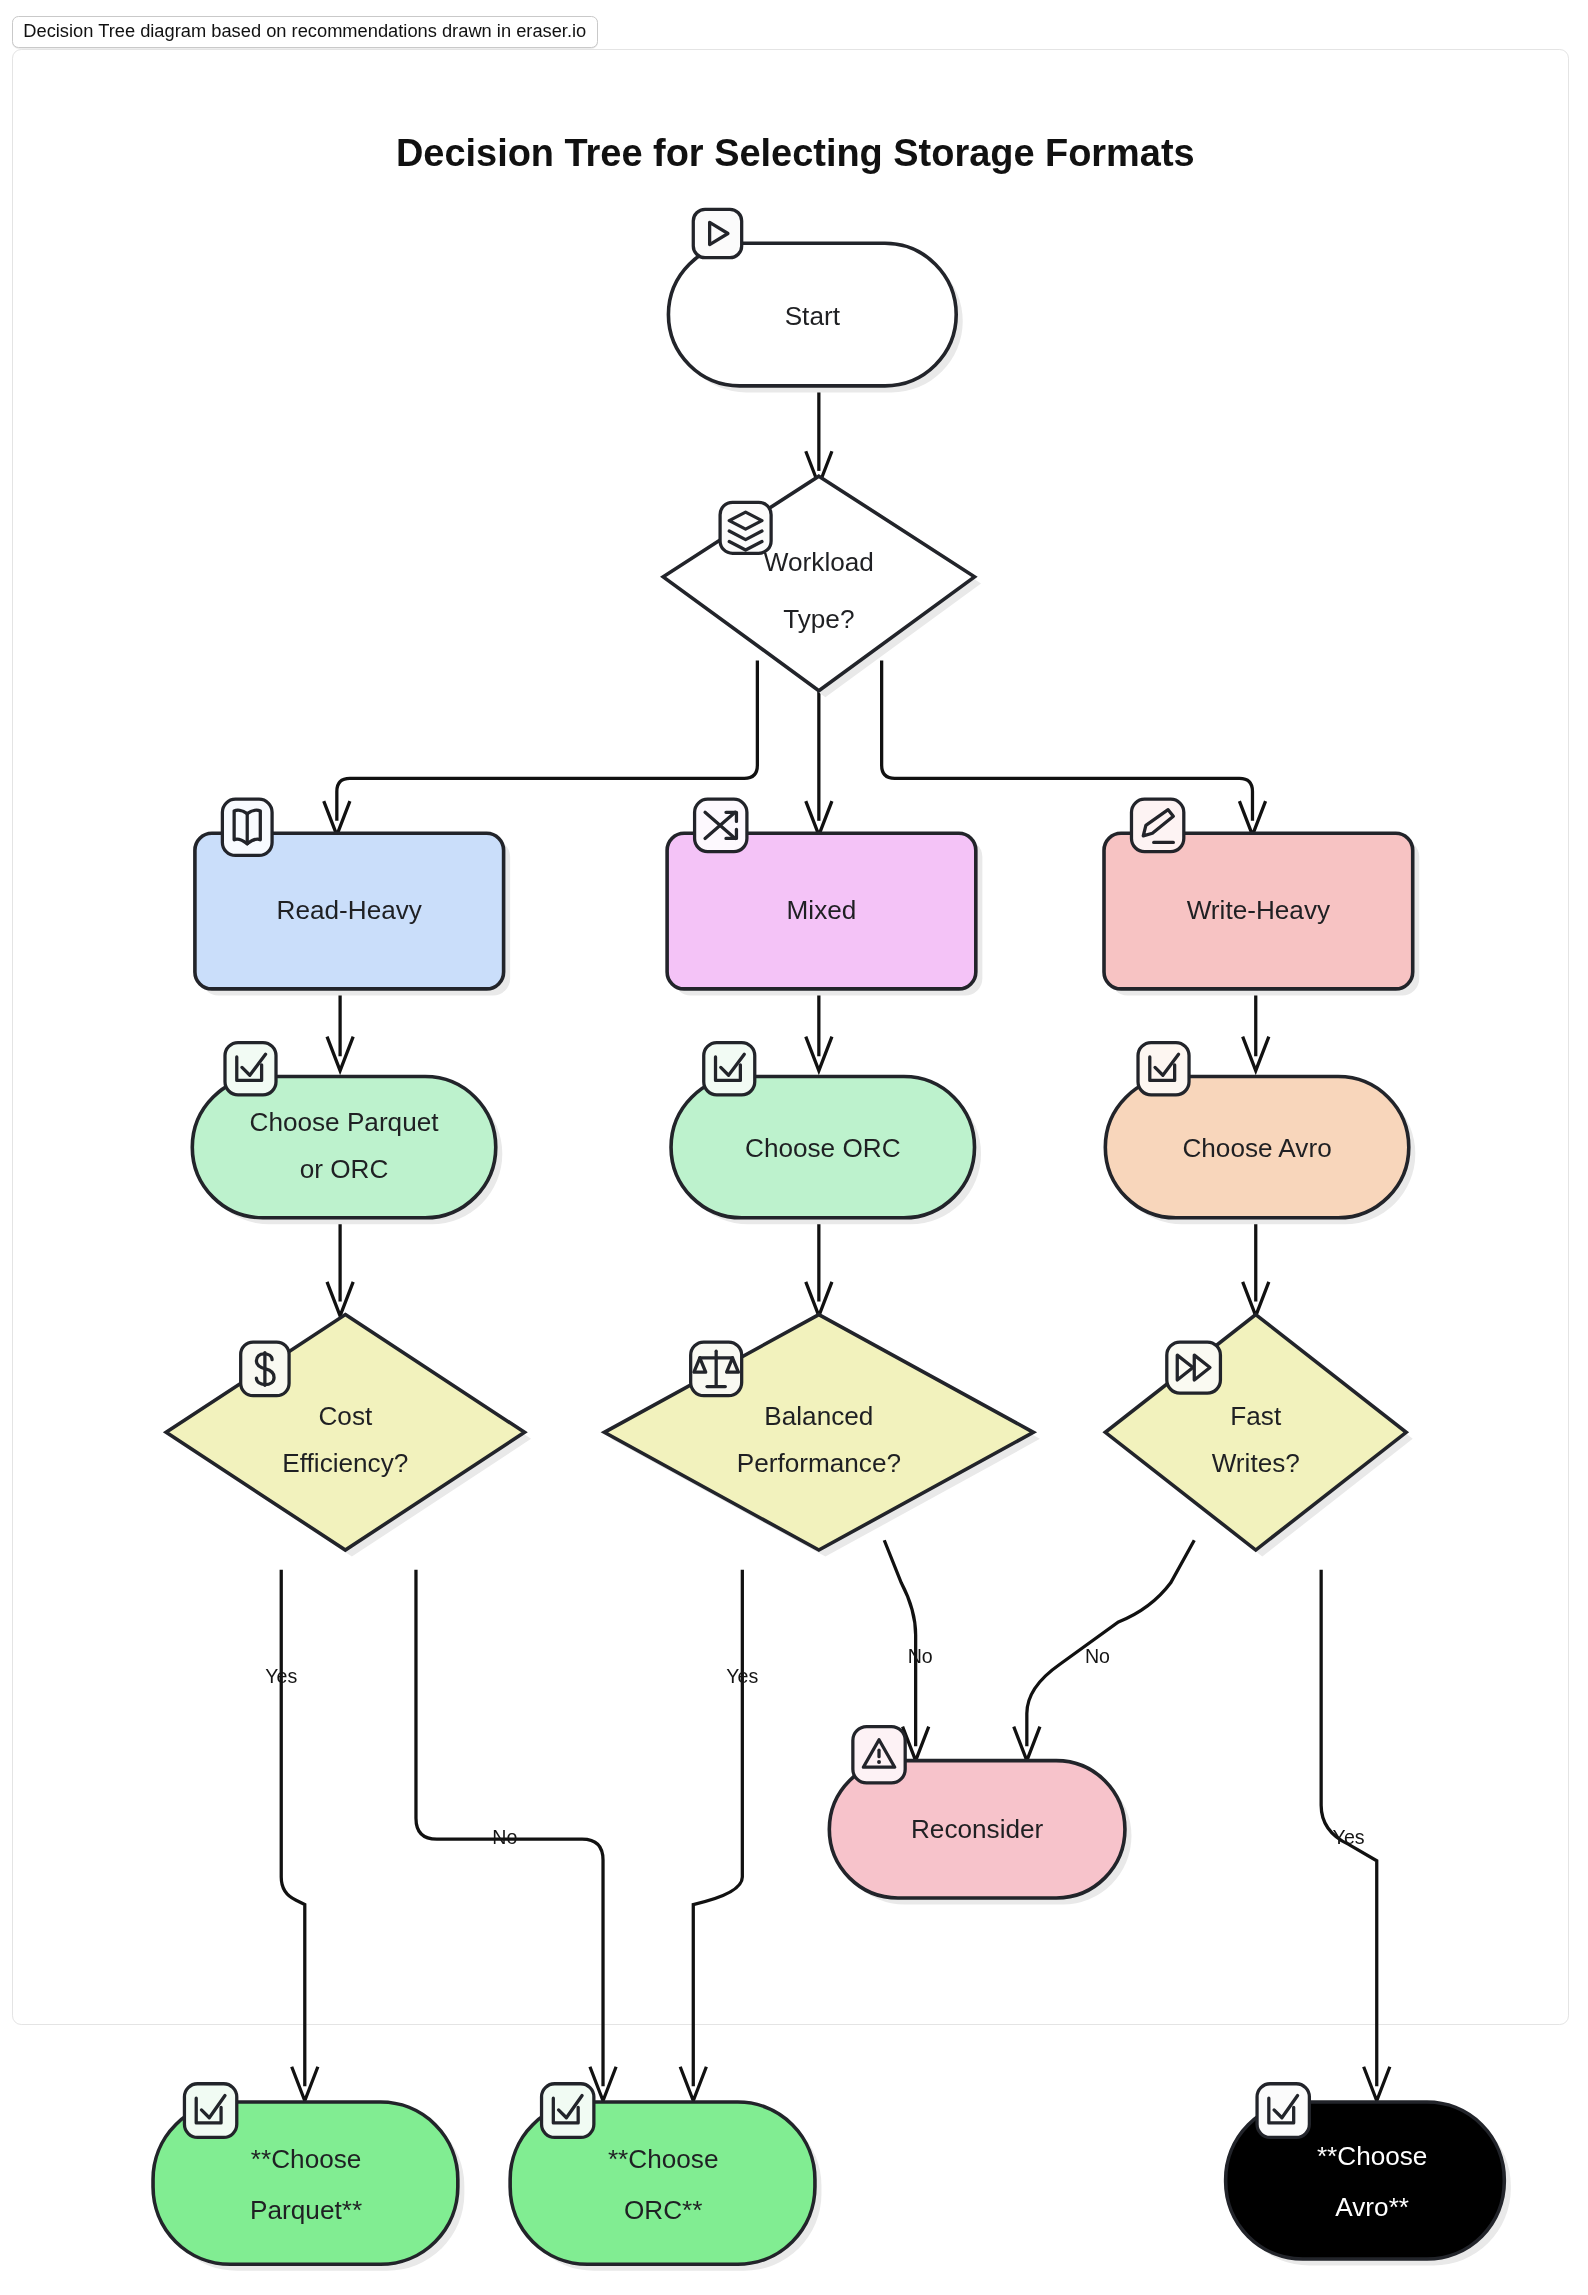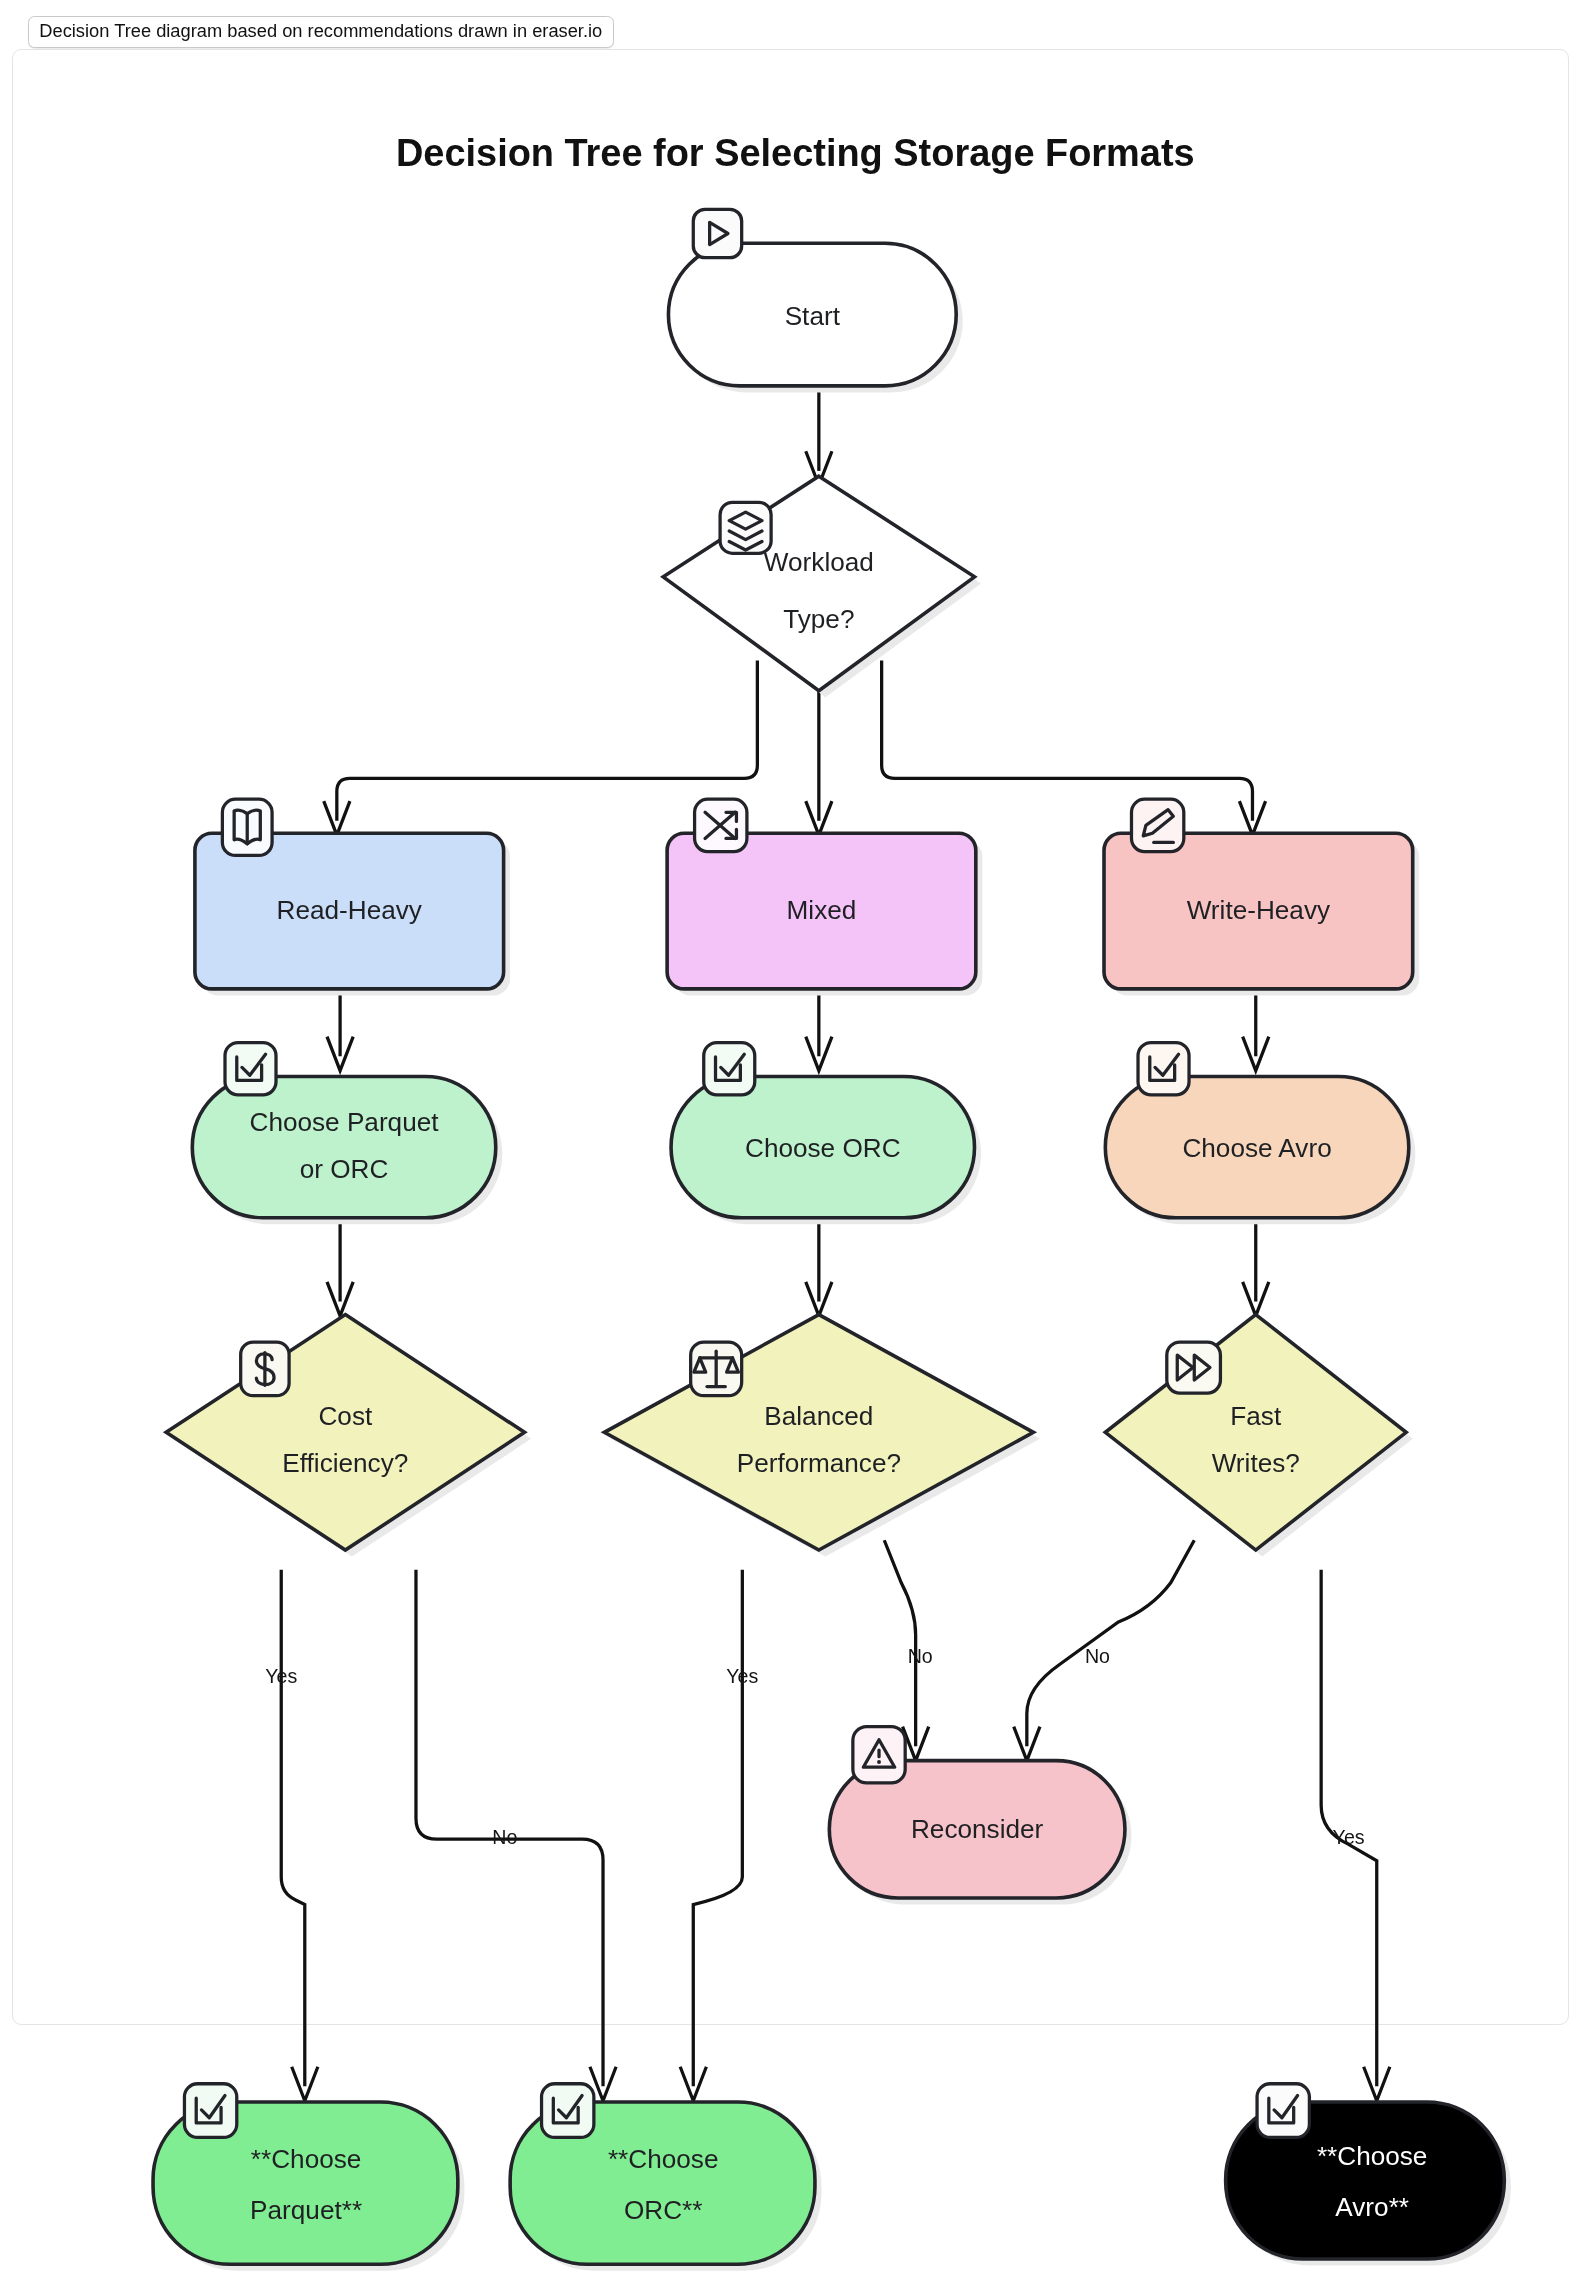--- a/index.html
+++ b/index.html
@@ -17,21 +17,20 @@
     z-index: 30;
     background: #ffffff;
     border: 1.3px solid #c9c9c9;
     border-radius: 6.5px;
     padding: 5.2px 10.5px 6.5px 10.5px;
     font-size: 18.3px;
     color: #111111;
     line-height: 1.0;
     box-shadow: 0 0.7px 0 #e8e8e8;
     white-space: nowrap;
-    margin-left: 16px;
   }
   #diagram-card {
     position: absolute;
     left: 11.8px;
     top: 49px;
     width: 1557px;
     height: 1976px;
     background: #ffffff;
     border: 1.3px solid #e4e4e4;
     border-radius: 9.2px;

